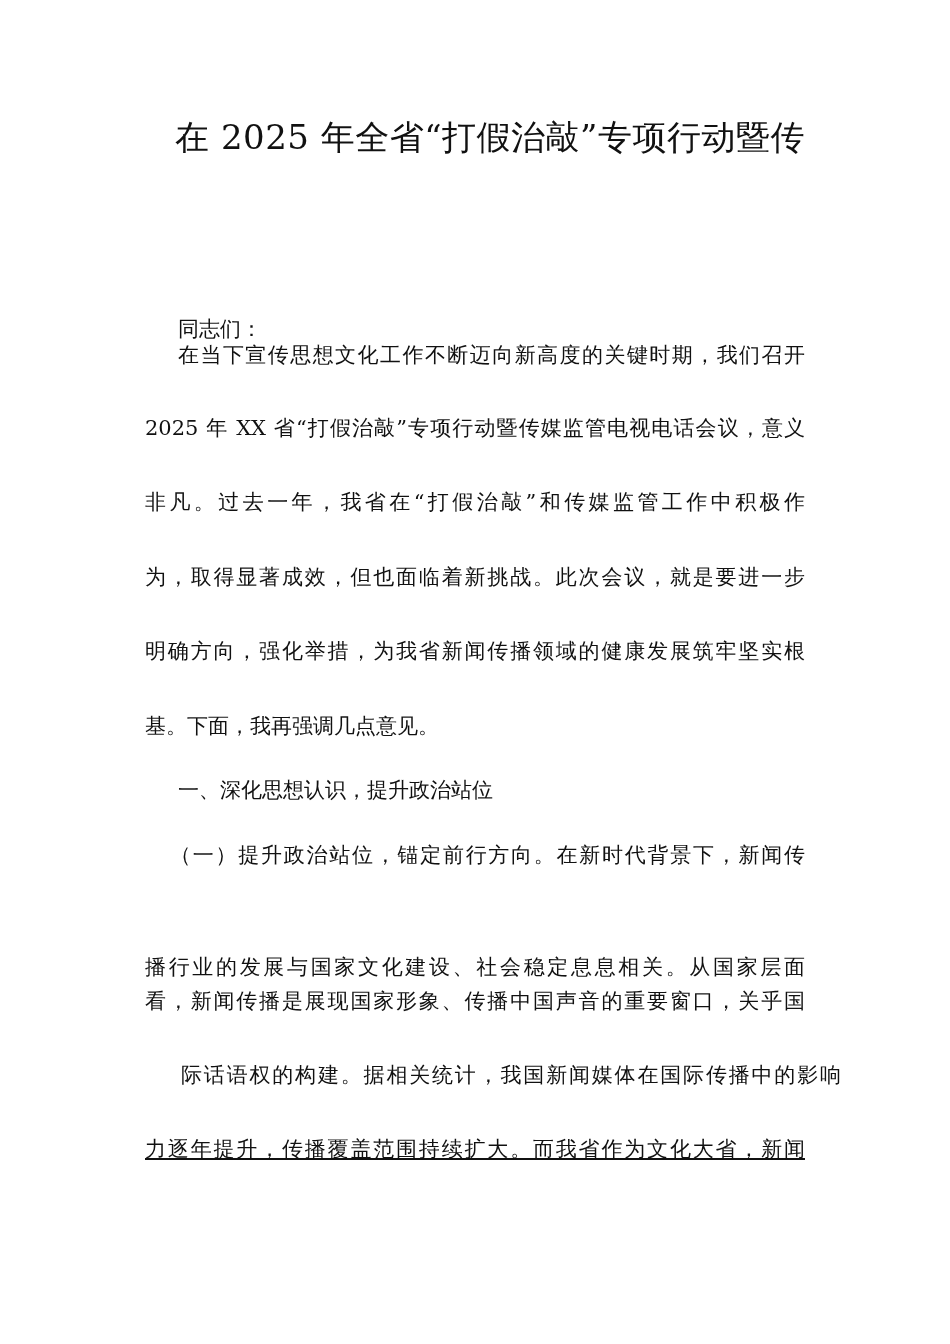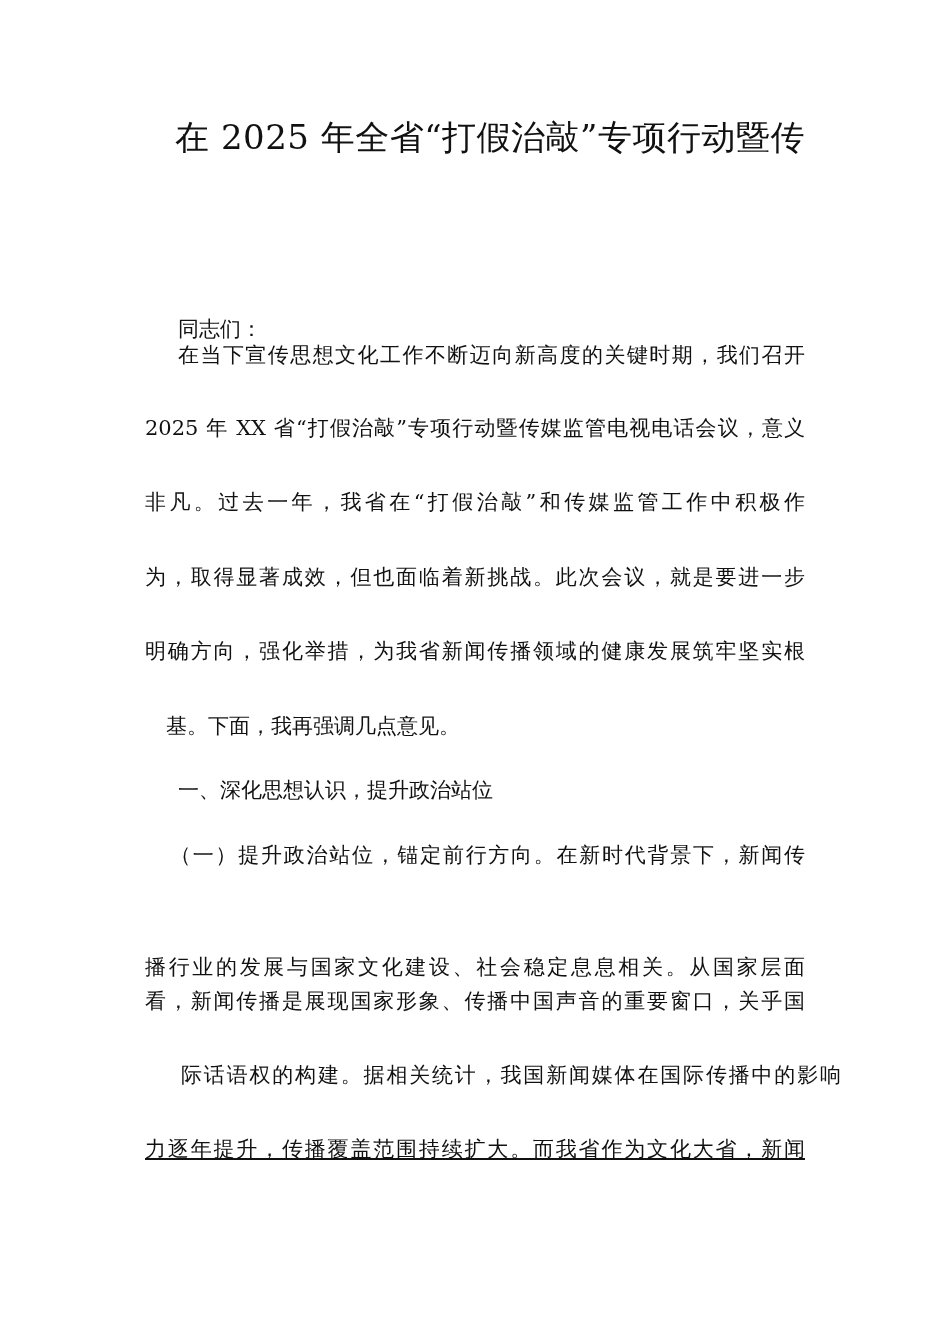--- a/index.html
+++ b/index.html
@@ -65,21 +65,21 @@
   </div>
 
   <div class="line indent" style="top:278px;margin-top:36px;">同志们：</div>
 
   <div>
     <div class="line indent justify" style="top:340px;">在当下宣传思想文化工作不断迈向新高度的关键时期，我们召开</div>
     <div class="line justify" style="top:413px;">2025 年 XX 省“打假治敲”专项行动暨传媒监管电视电话会议，意义</div>
     <div class="line justify" style="top:487px;">非凡。过去一年，我省在“打假治敲”和传媒监管工作中积极作</div>
     <div class="line justify" style="top:562px;">为，取得显著成效，但也面临着新挑战。此次会议，就是要进一步</div>
     <div class="line justify" style="top:636px;">明确方向，强化举措，为我省新闻传播领域的健康发展筑牢坚实根</div>
-    <div class="line" style="top:711px;margin-left:21px;">基。下面，我再强调几点意见。</div>
+    <div class="line" style="top:711px;">基。下面，我再强调几点意见。</div>
   </div>
 
   <div class="line indent" style="top:775px;">一、深化思想认识，提升政治站位</div>
 
   <div>
     <div class="line justify" style="top:840px; left:170px; width:635px;">（一）提升政治站位，锚定前行方向。在新时代背景下，新闻传</div>
     <div class="line justify" style="top:952px;">播行业的发展与国家文化建设、社会稳定息息相关。从国家层面</div>
     <div class="line justify" style="top:986px;">看，新闻传播是展现国家形象、传播中国声音的重要窗口，关乎国</div>
     <div class="line justify" style="top:1060px;margin-left:36px;">际话语权的构建。据相关统计，我国新闻媒体在国际传播中的影响</div>
     <div class="line justify" style="top:1134px;text-decoration:underline;">力逐年提升，传播覆盖范围持续扩大。而我省作为文化大省，新闻</div>

